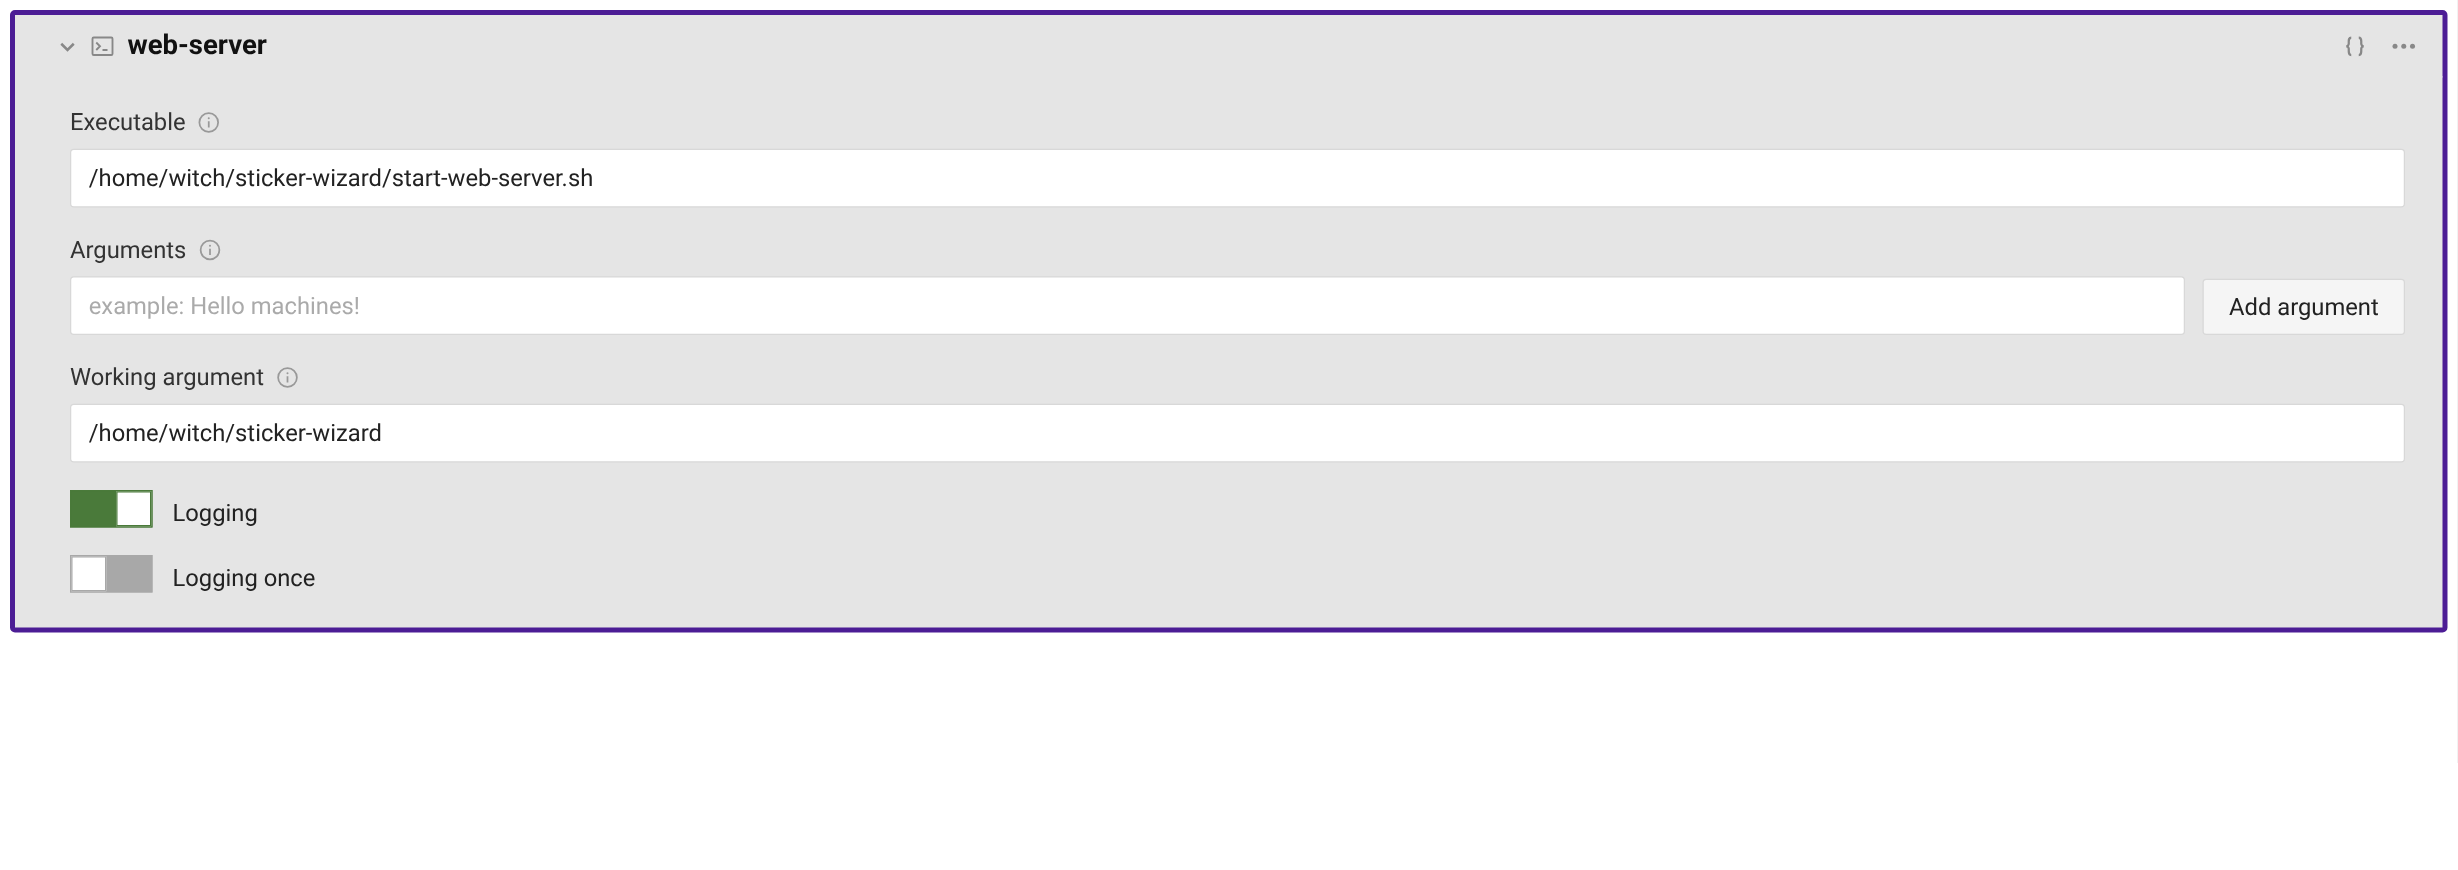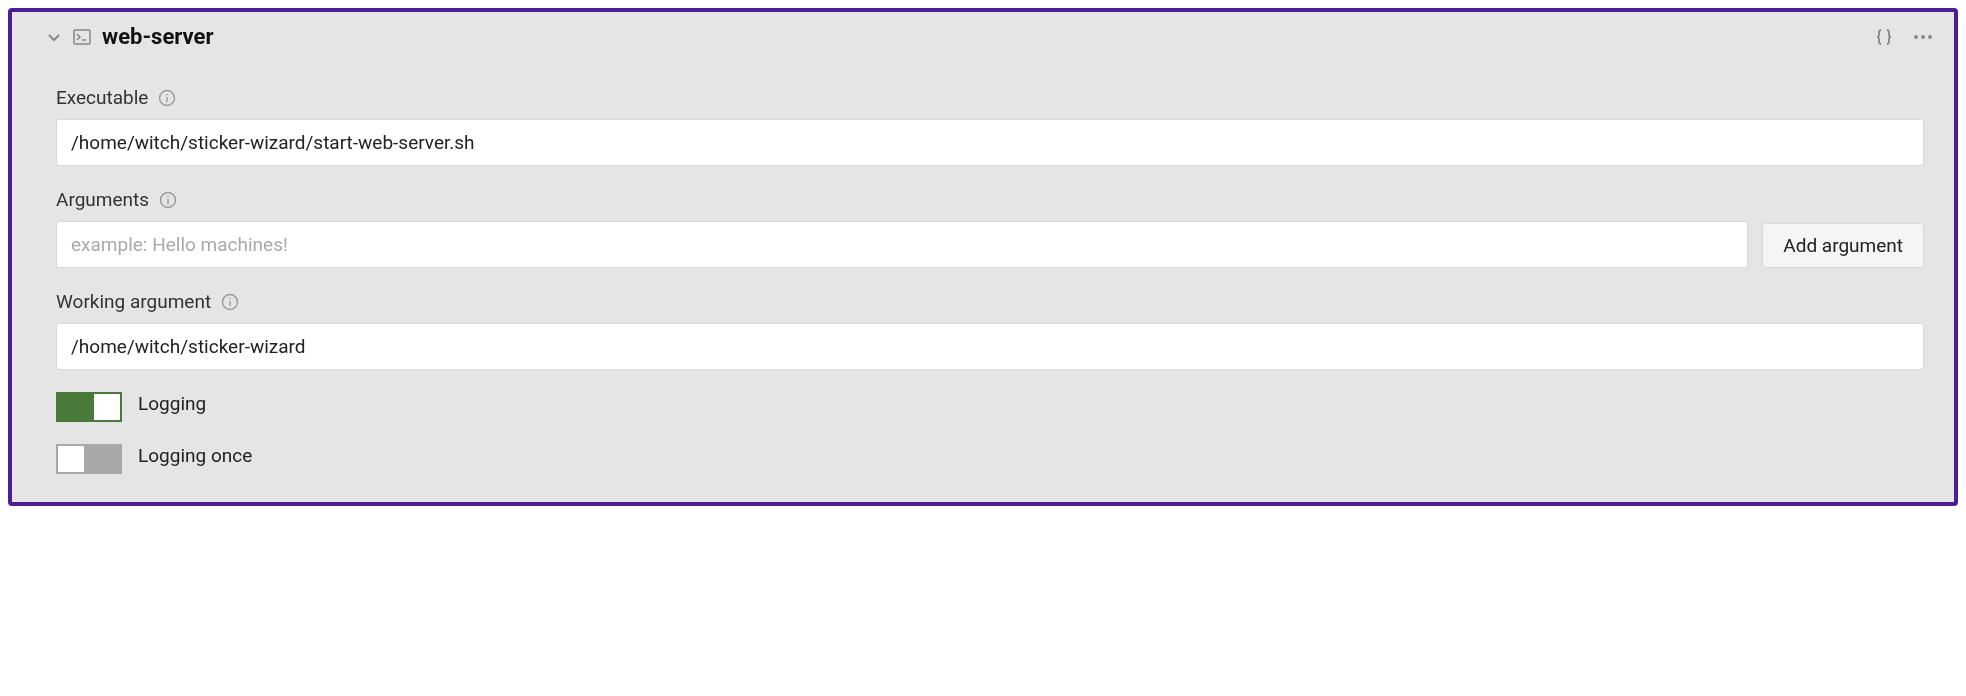--- a/index.html
+++ b/index.html
@@ -107,21 +107,21 @@
     font-size: 19px;
     border: 1px solid #d8d8d8;
     background: #f5f5f5;
     border-radius: 3px;
     cursor: pointer;
     color: #222;
     font-family: inherit;
   }
   .toggle-row {
     display: flex;
-    align-items: flex-start;
+    align-items: flex-end;
     gap: 16px;
   }
   .toggle {
     width: 66px;
     height: 30px;
     border: 1px solid #bbb;
     position: relative;
     cursor: pointer;
     display: inline-block;
   }

